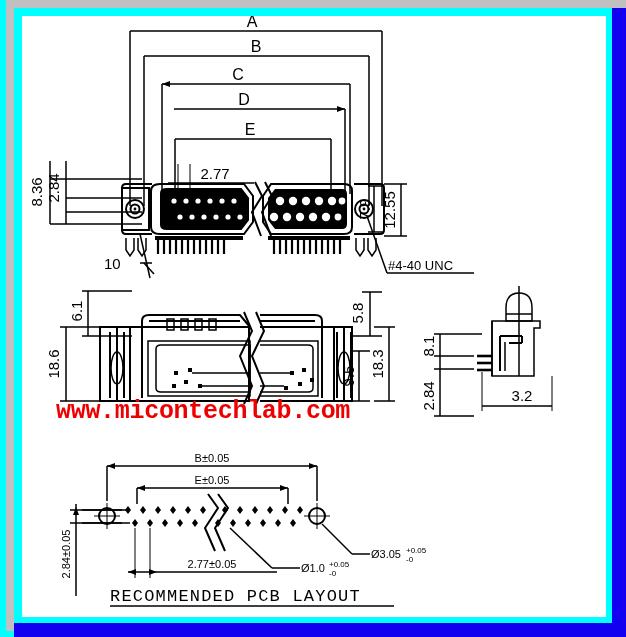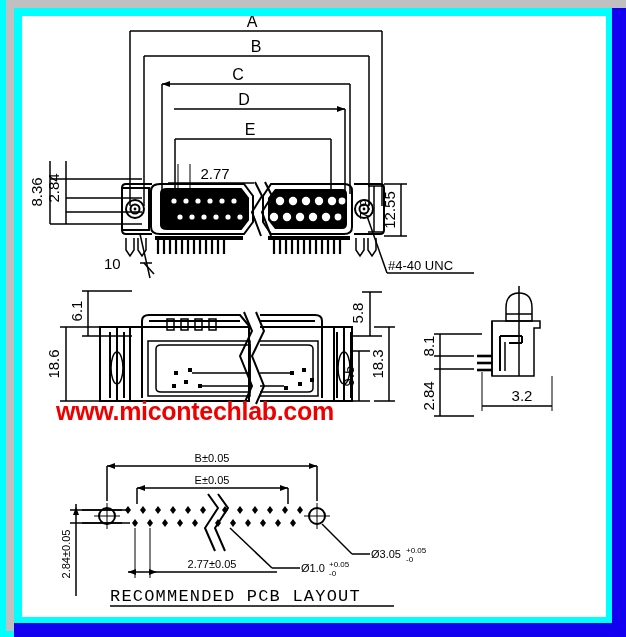--- a/index.html
+++ b/index.html
@@ -86,21 +86,21 @@
   }
   .ln { stroke: #000000; fill: none; }
   .ln1 { stroke-width: 1; }
   .ln15 { stroke-width: 1.5; }
   .ln2 { stroke-width: 2; }
   .fillblk { fill: #000000; stroke: none; }
   .watermark {
     position: absolute;
     left: 56px;
     top: 397px;
-    font-family: Liberation Sans, sans-serif;
+    font-family: Liberation Mono, monospace;
     font-size: 25px;
     font-weight: bold;
     color: #ee0000;
     letter-spacing: -0.3px;
     white-space: nowrap;
   }
 </style>
 </head>
 <body>
 

